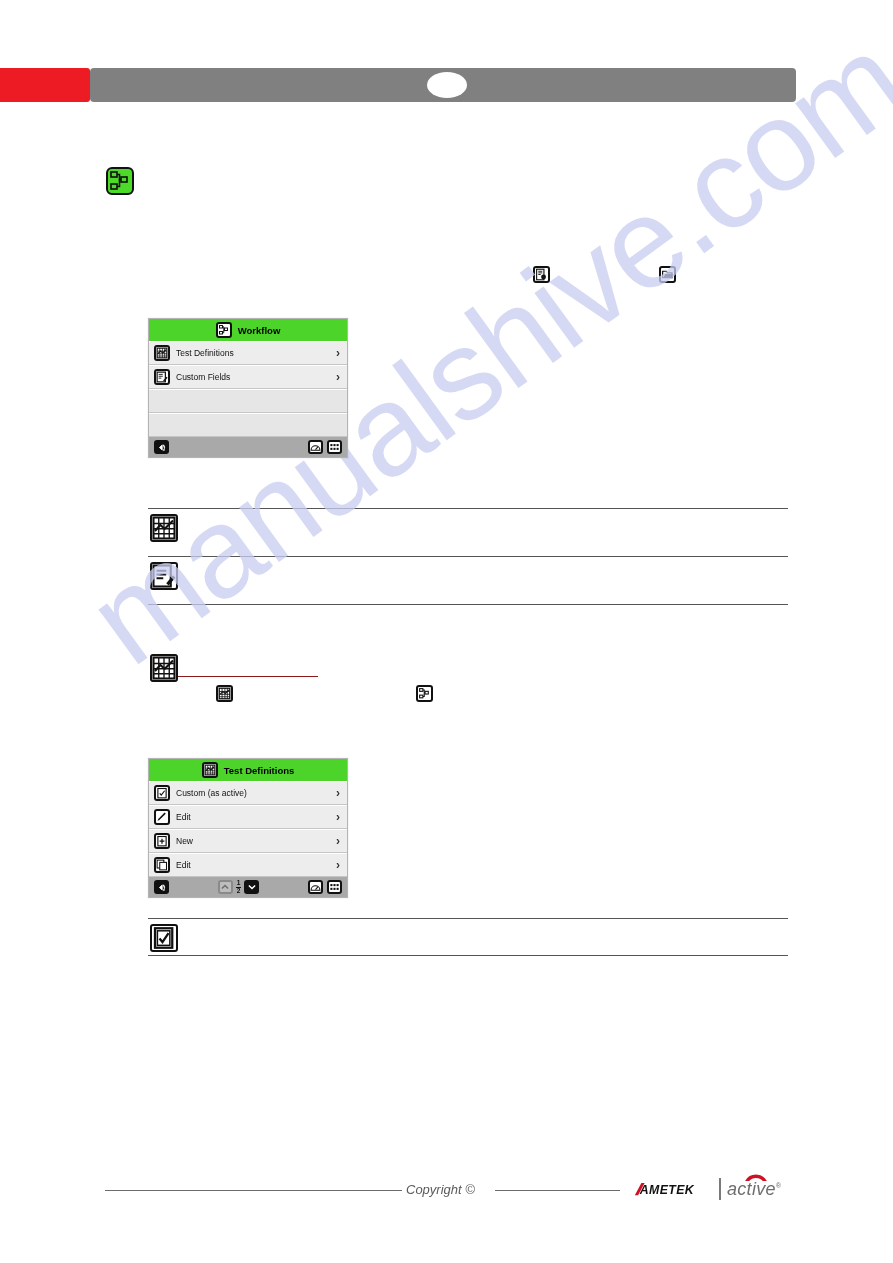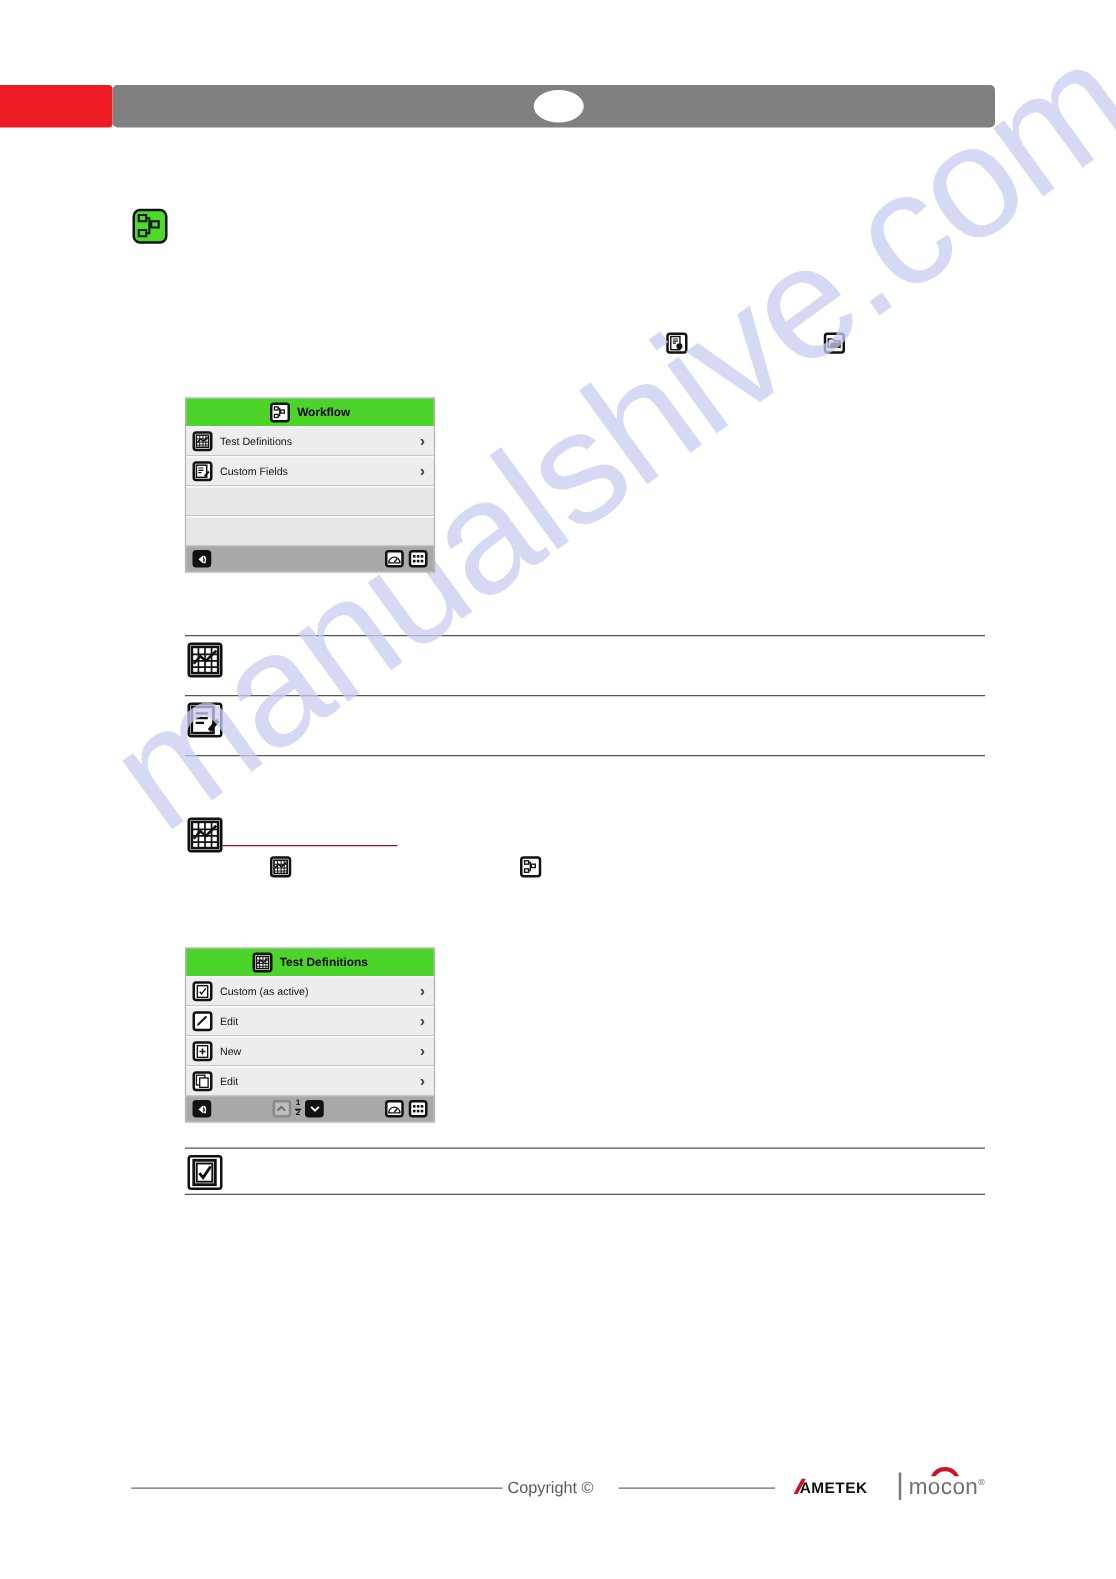--- a/index.html
+++ b/index.html
@@ -123,21 +123,21 @@
   .sqbtn{
     width:15px;height:14px;border:2px solid #111;border-radius:3px;
     background:#fff;box-sizing:border-box;display:flex;
     align-items:center;justify-content:center;
   }
   .sqbtn.dim{border-color:#8a8a8a;background:#bdbdbd;}
   .sqbtn.dark{background:#111;border-color:#111;}
 
   
   .foot{
-    position:absolute;left:0;top:1182px;width:780px;height:28px;
+    position:absolute;left:0;top:1182px;width:780px;height:28px;font-style:italic;
   }
   .foot-line{
     position:absolute;top:8px;height:0;border-top:1.5px solid #6b6b6b;
   }
   .foot-copy{
     position:absolute;left:406px;top:0px;
     font-size:13px;color:#5a5a5a;white-space:nowrap;
   }
   .logo-ametek{
     position:absolute;left:634px;top:-3px;
@@ -418,14 +418,14 @@
       <path d="M2 34 L18 4 L26 4 L10 34 Z" fill="#cf1126"></path>
       <text x="14" y="32" font-family="Liberation Sans, sans-serif" font-size="30" font-weight="bold" fill="#111" letter-spacing="1">AMETEK</text>
     </svg>
   </div>
   <div class="logo-div"></div>
   <div class="mocon-arc">
     <svg width="24" height="11" viewBox="0 0 24 11">
       <path d="M2 10 C6 1 18 1 22 10" fill="none" stroke="#cf1126" stroke-width="3.4" stroke-linecap="round"></path>
     </svg>
   </div>
-  <div class="logo-mocon"><span>mocon</span><span class="tm">®</span></div>
+  <div class="logo-mocon"><span>active</span><span class="tm">®</span></div>
 </div>
 
 </body></html>

